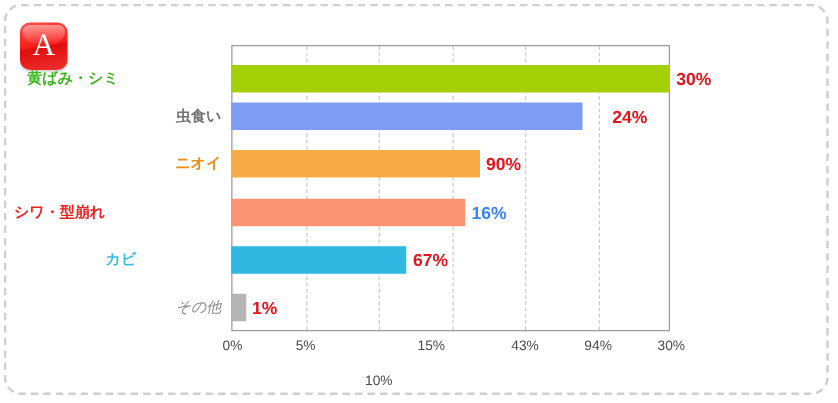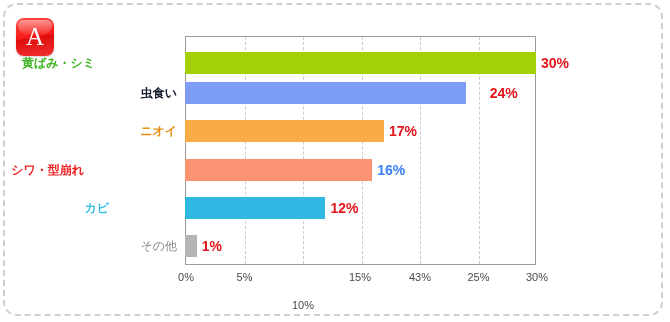--- a/index.html
+++ b/index.html
@@ -108,21 +108,21 @@
   .cat-label {
     position: absolute;
     right: 8px;
     top: 50%;
     transform: translateY(-50%);
     font-size: 12px;
     font-weight: bold;
     white-space: nowrap;
     text-align: right;
   }
-  .cat-label.plain { font-weight: normal; }
+  .cat-label.plain { font-weight: normal; font-style: italic; }
   .bar {
     position: absolute;
     left: 0;
     top: 50%;
     transform: translateY(-50%);
     height: 22px;
   }
   .val-label {
     position: absolute;
     top: 50%;
@@ -149,49 +149,49 @@
   <div id="chart">
     <div id="plot">
         <div class="gridline" style="left: 58.5px;"></div>
         <div class="gridline" style="left: 117px;"></div>
         <div class="gridline" style="left: 175.5px;"></div>
         <div class="gridline" style="left: 234px;"></div>
         <div class="gridline" style="left: 292.5px;"></div>
         <div class="tick-label" style="left: 0px;">0%</div>
         <div class="tick-label" style="left: 58.5px;">5%</div>
         <div class="tick-label" style="left: 117px; margin-top: 28px;">10%</div>
-        <div class="tick-label" style="left: 174px;">15%</div>
+        <div class="tick-label" style="left: 159px;">15%</div>
         <div class="tick-label" style="left: 234px;">43%</div>
-        <div class="tick-label" style="left: 292.5px;">25%</div>
+        <div class="tick-label" style="left: 292.5px;">94%</div>
         <div class="tick-label" style="left: 351px;">30%</div>
       </div>
   <div class="row" style="top: 44px; height: 38.1667px; width: 588px;">
         <div class="cat-label" style="right: 493px; color: rgb(60, 181, 33);">黄ばみ・シミ</div>
         <div class="bar" style="left: 185px; width: 351px; background: rgb(163, 208, 6);"></div>
         <div class="val-label" style="left: 536px; color: rgb(228, 20, 26);">30%</div>
       </div>
       <div class="row" style="top: 74.1667px; height: 38.1667px; width: 670px;">
-        <div class="cat-label" style="right: 493px; color: #0f172a;">虫食い</div>
+        <div class="cat-label" style="right: 493px; color: #737373;">虫食い</div>
         <div class="bar" style="left: 185px; width: 280.8px; background: rgb(125, 157, 245);"></div>
         <div class="val-label" style="left: 465.8px; color: rgb(228, 20, 26); padding-left: 24px;">24%</div>
       </div>
       <div class="row" style="top: 112.333px; height: 38.1667px; width: 670px;">
         <div class="cat-label" style="right: 493px; color: rgb(232, 143, 20);">ニオイ</div>
         <div class="bar" style="left: 185px; width: 198.9px; background: rgb(249, 172, 69);"></div>
-        <div class="val-label" style="left: 383.9px; color: rgb(228, 20, 26);">17%</div>
+        <div class="val-label" style="left: 383.9px; color: rgb(228, 20, 26);">90%</div>
       </div>
       <div class="row" style="top: 150.5px; height: 38.1667px; width: 541px; padding-left: 36px;">
         <div class="cat-label" style="right: 493px; color: rgb(239, 32, 32);">シワ・型崩れ</div>
         <div class="bar" style="left: 185px; width: 187.2px; background: rgb(252, 148, 115);"></div>
         <div class="val-label" style="left: 372.2px; color: #3b82f6;">16%</div>
       </div>
       <div class="row" style="top: 188.667px; height: 38.1667px; width: 602px;">
         <div class="cat-label" style="right: 493px; color: rgb(51, 189, 232);">カビ</div>
         <div class="bar" style="left: 185px; width: 140.4px; background: rgb(47, 184, 226);"></div>
-        <div class="val-label" style="left: 325.4px; color: rgb(228, 20, 26);">12%</div>
+        <div class="val-label" style="left: 325.4px; color: rgb(228, 20, 26);">67%</div>
       </div>
       <div class="row" style="top: 226.833px; height: 38.1667px; width: 670px;">
         <div class="cat-label plain" style="right: 493px; color: rgb(136, 136, 136);">その他</div>
         <div class="bar" style="left: 185px; width: 11.7px; background: rgb(181, 181, 181);"></div>
         <div class="val-label" style="left: 196.7px; color: rgb(228, 20, 26);">1%</div>
       </div>
     </div>
 
 </div>
 

